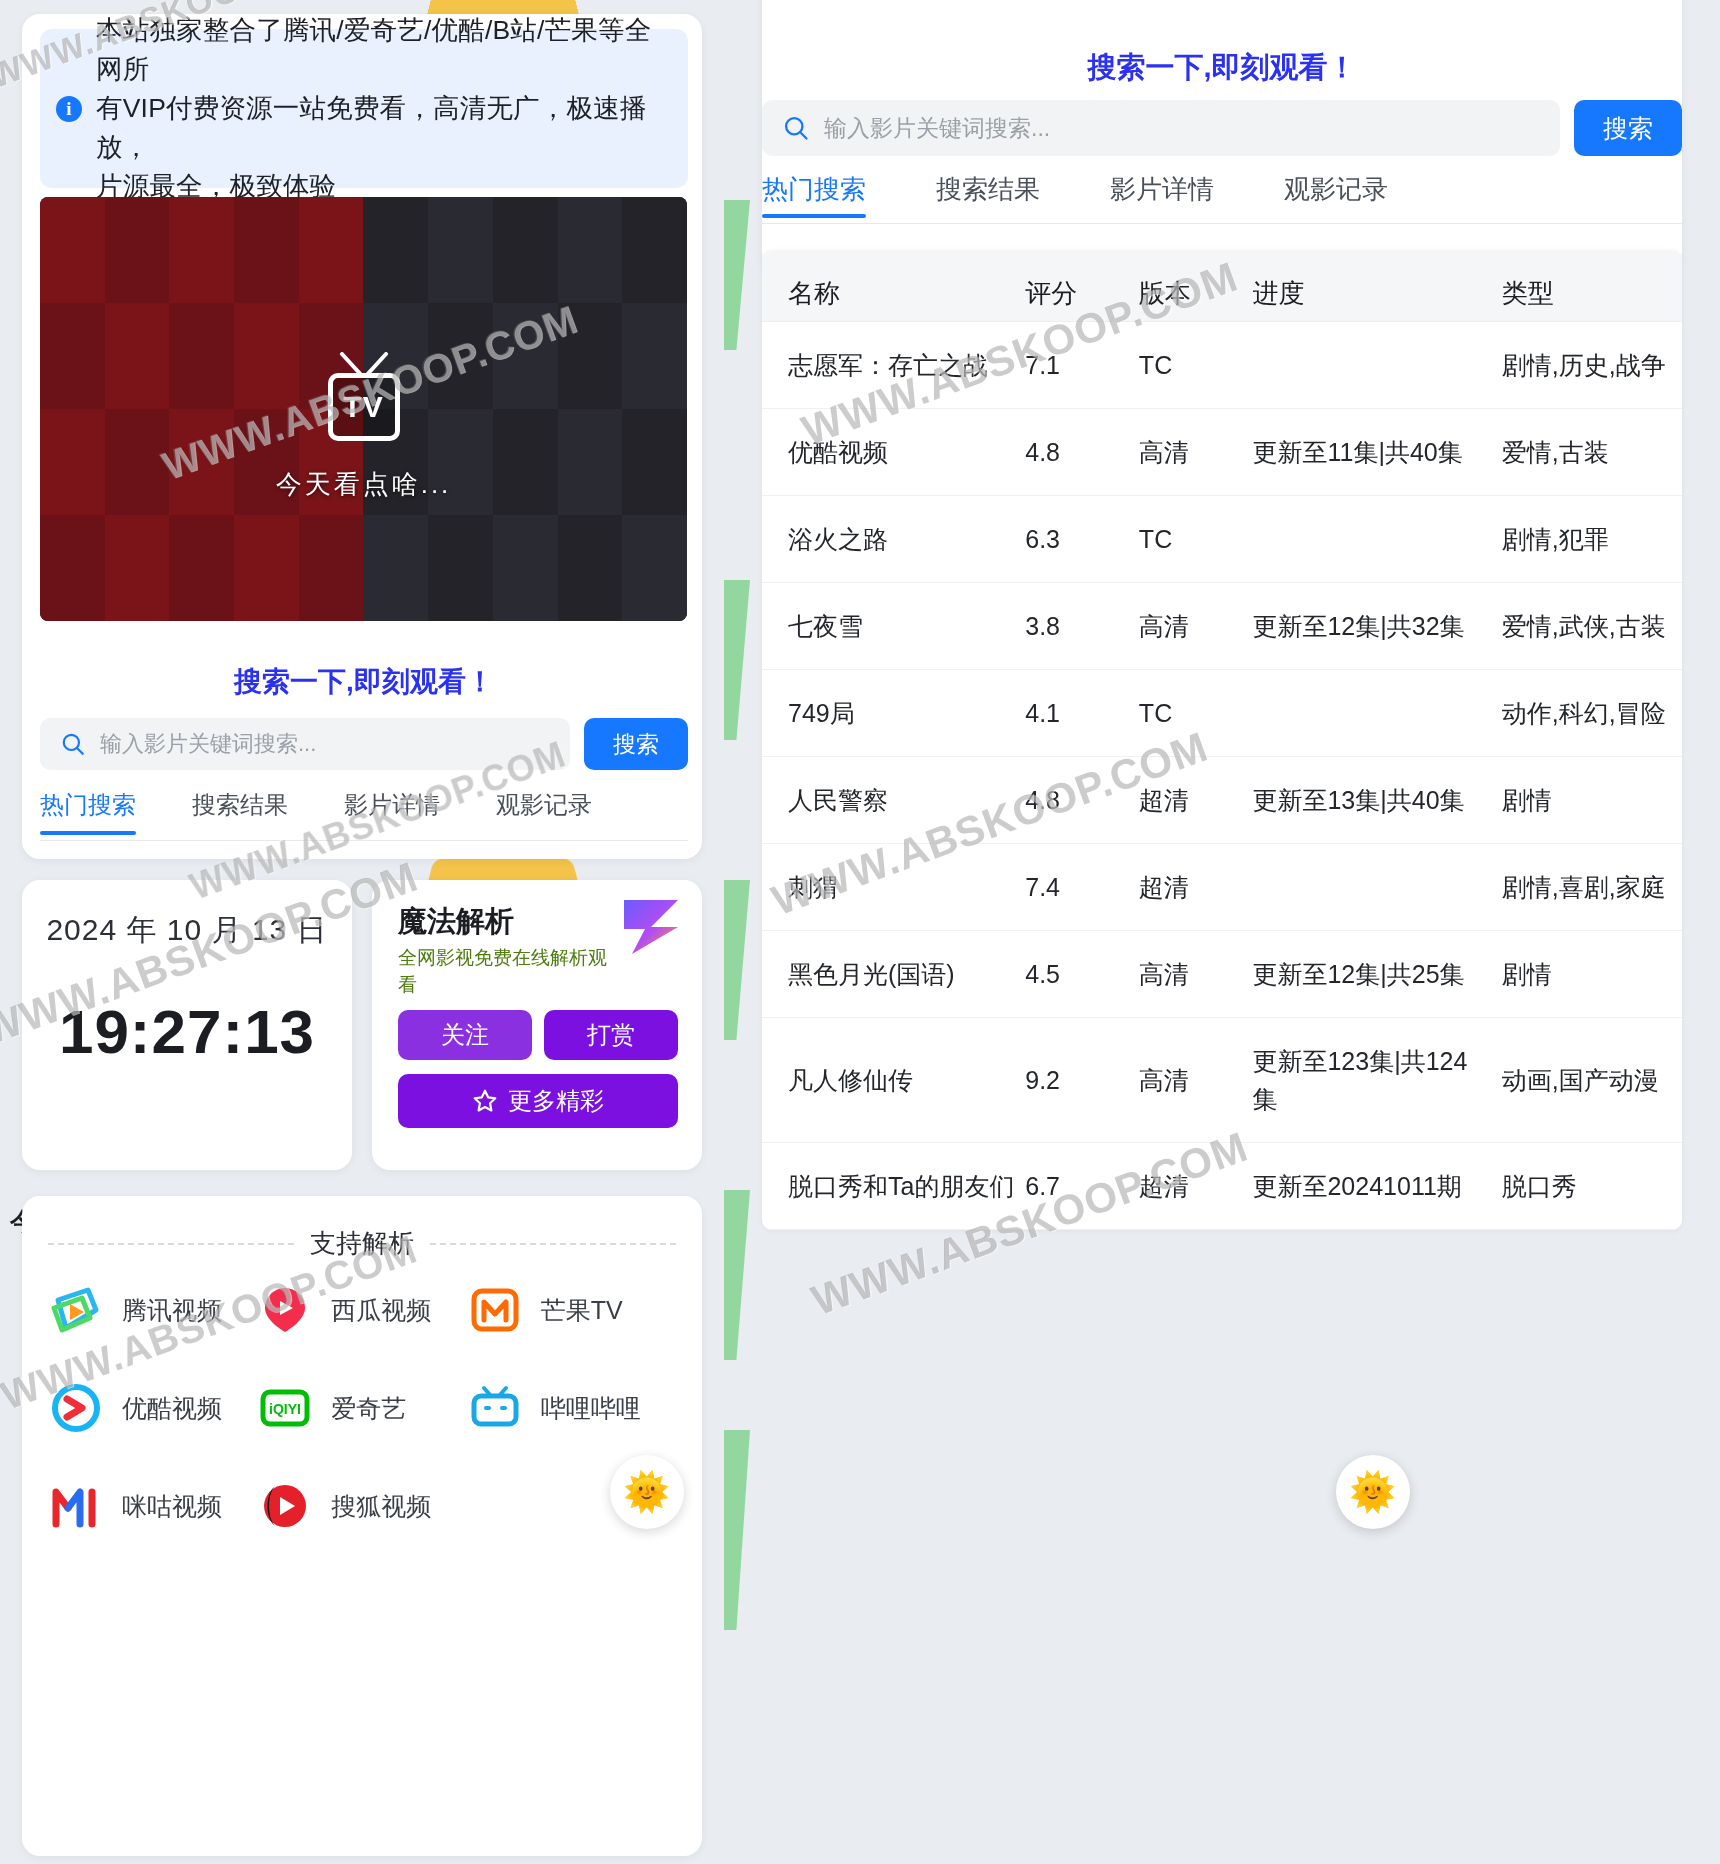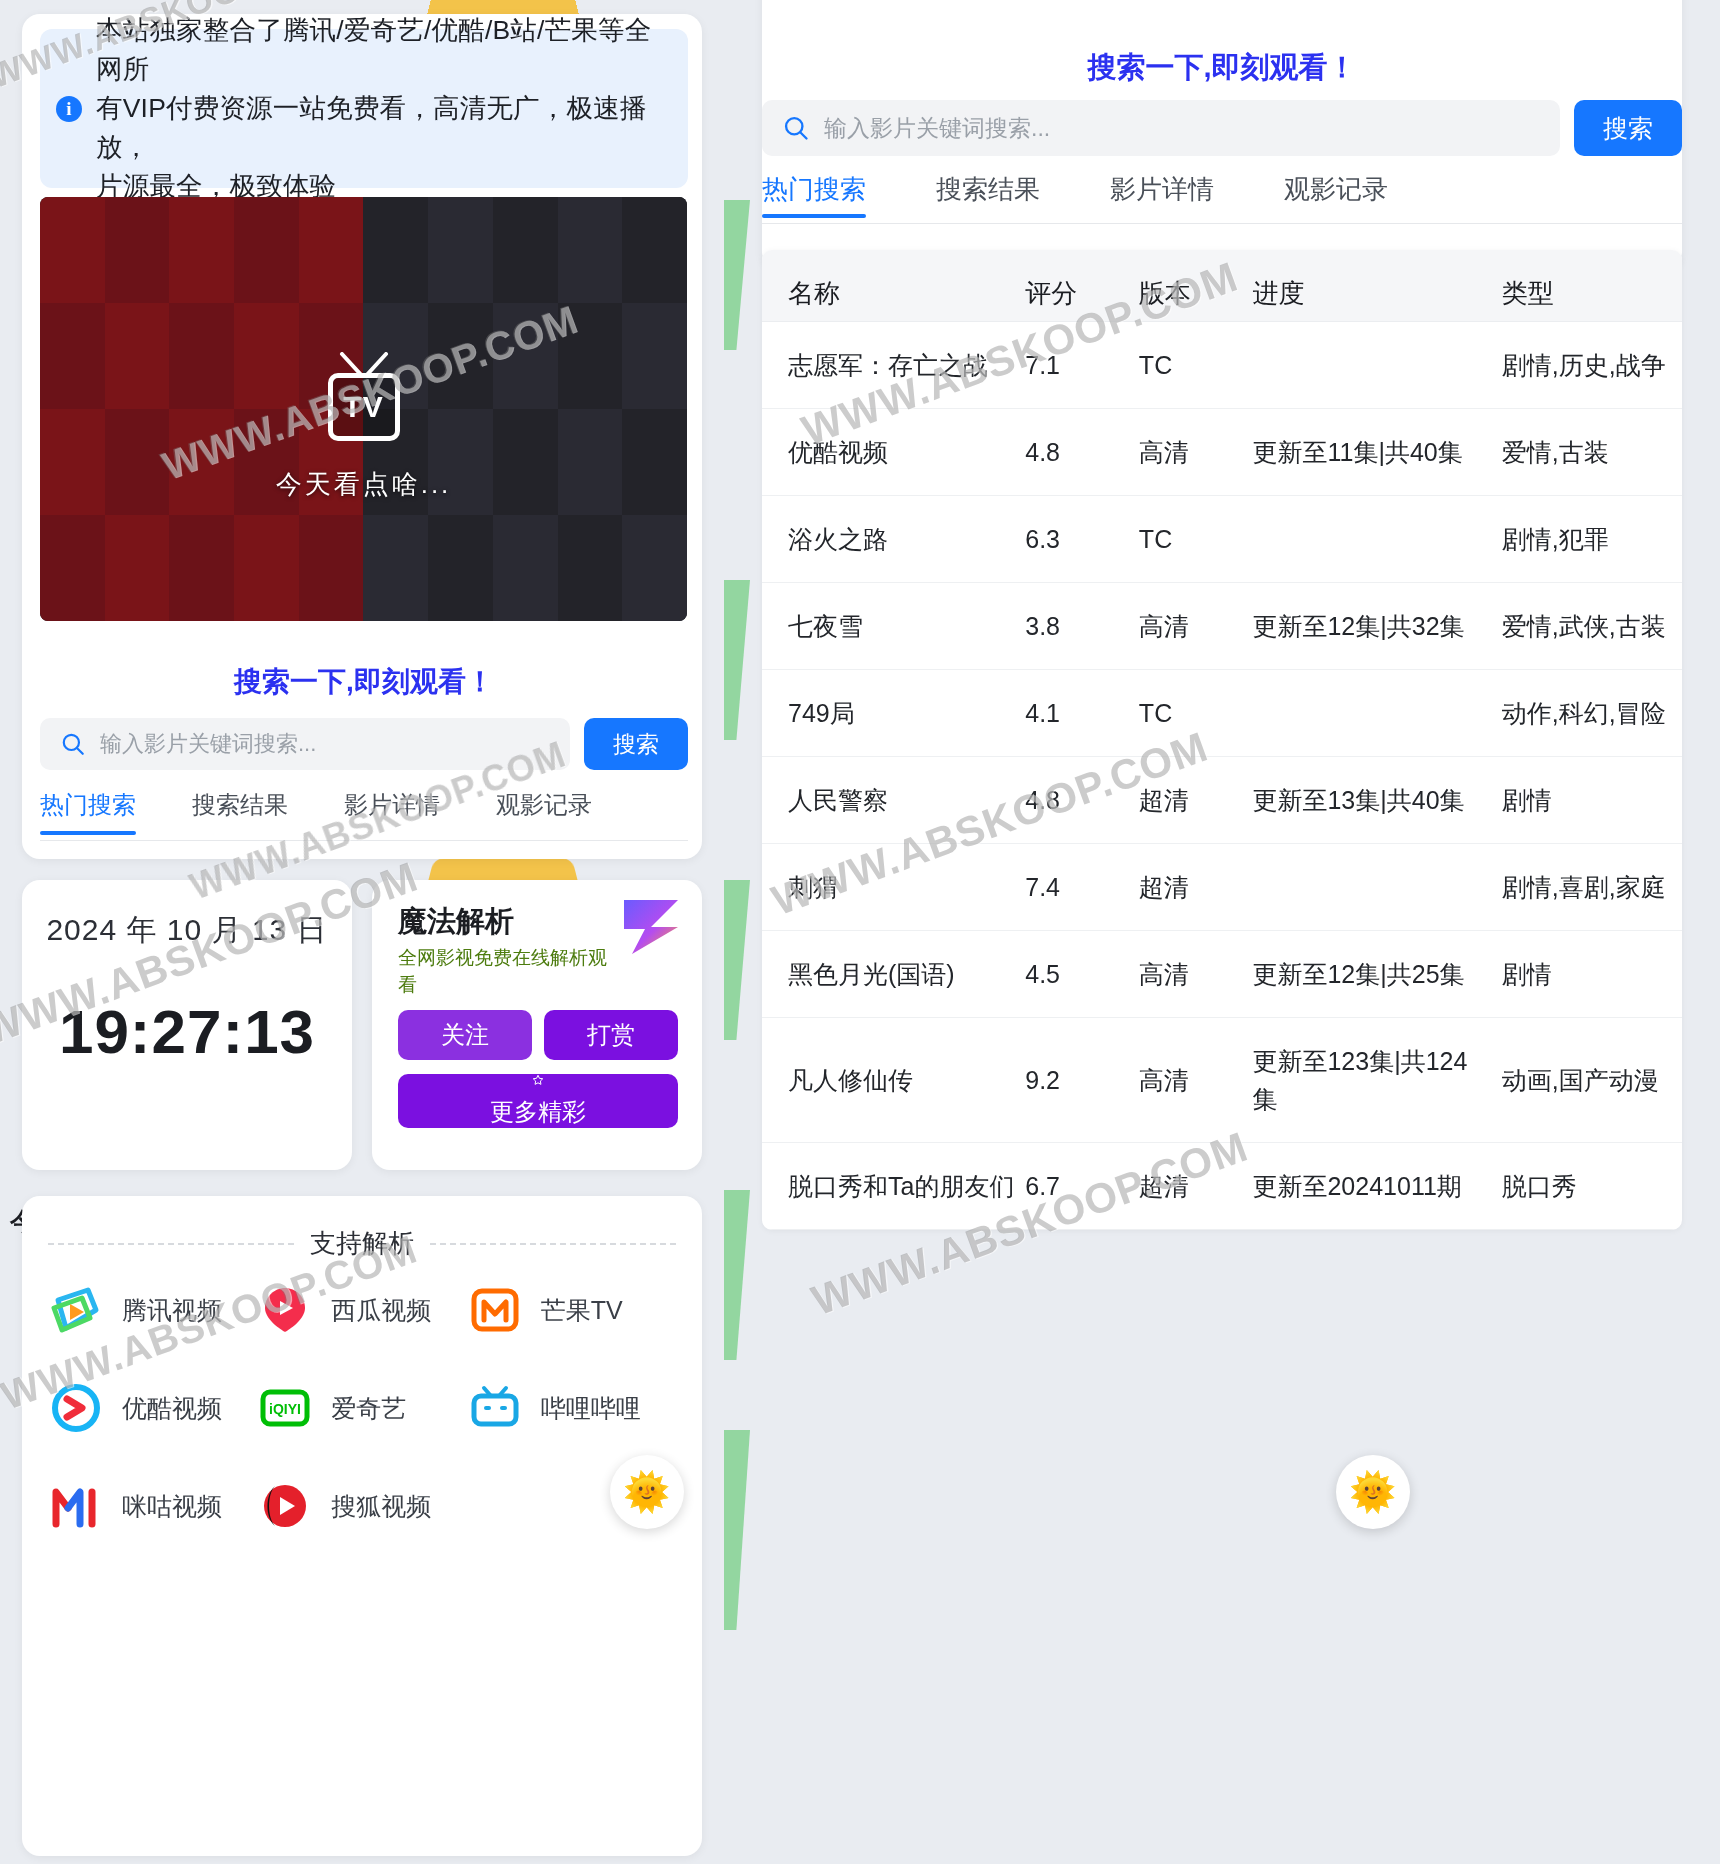--- a/index.html
+++ b/index.html
@@ -164,21 +164,21 @@
   .bolt { position: absolute; right: 18px; top: 16px; width: 66px; height: 62px; }
   .mbtn {
     position: absolute; border: none; border-radius: 10px; color: #fff;
     font-size: 24px; cursor: pointer; font-family: "Liberation Sans", sans-serif;
     display: flex; align-items: center; justify-content: center; gap: 10px;
   }
   .mbtn.purple-light { background: #8b30e0; }
   .mbtn.purple-deep { background: #7b10e0; }
   #btn-follow { left: 26px; top: 130px; width: 134px; height: 50px; }
   #btn-reward { left: 172px; top: 130px; width: 134px; height: 50px; }
-  #btn-more   { left: 26px; top: 194px; width: 280px; height: 54px; flex-direction: column; }
+  #btn-more   { left: 26px; top: 194px; width: 280px; height: 54px; }
 
   
   #platform-card { left: 22px; top: 1196px; width: 680px; height: 660px; z-index: 4; }
   .plat-head {
     position: absolute; left: 0; right: 0; top: 30px;
     display: flex; align-items: center; justify-content: center; gap: 16px;
     padding: 0 26px;
   }
   .plat-head .dash { flex: 1; height: 0; border-top: 2px dashed #d7dade; }
   .plat-head .lbl { font-size: 26px; color: #2c2f36; white-space: nowrap; }

